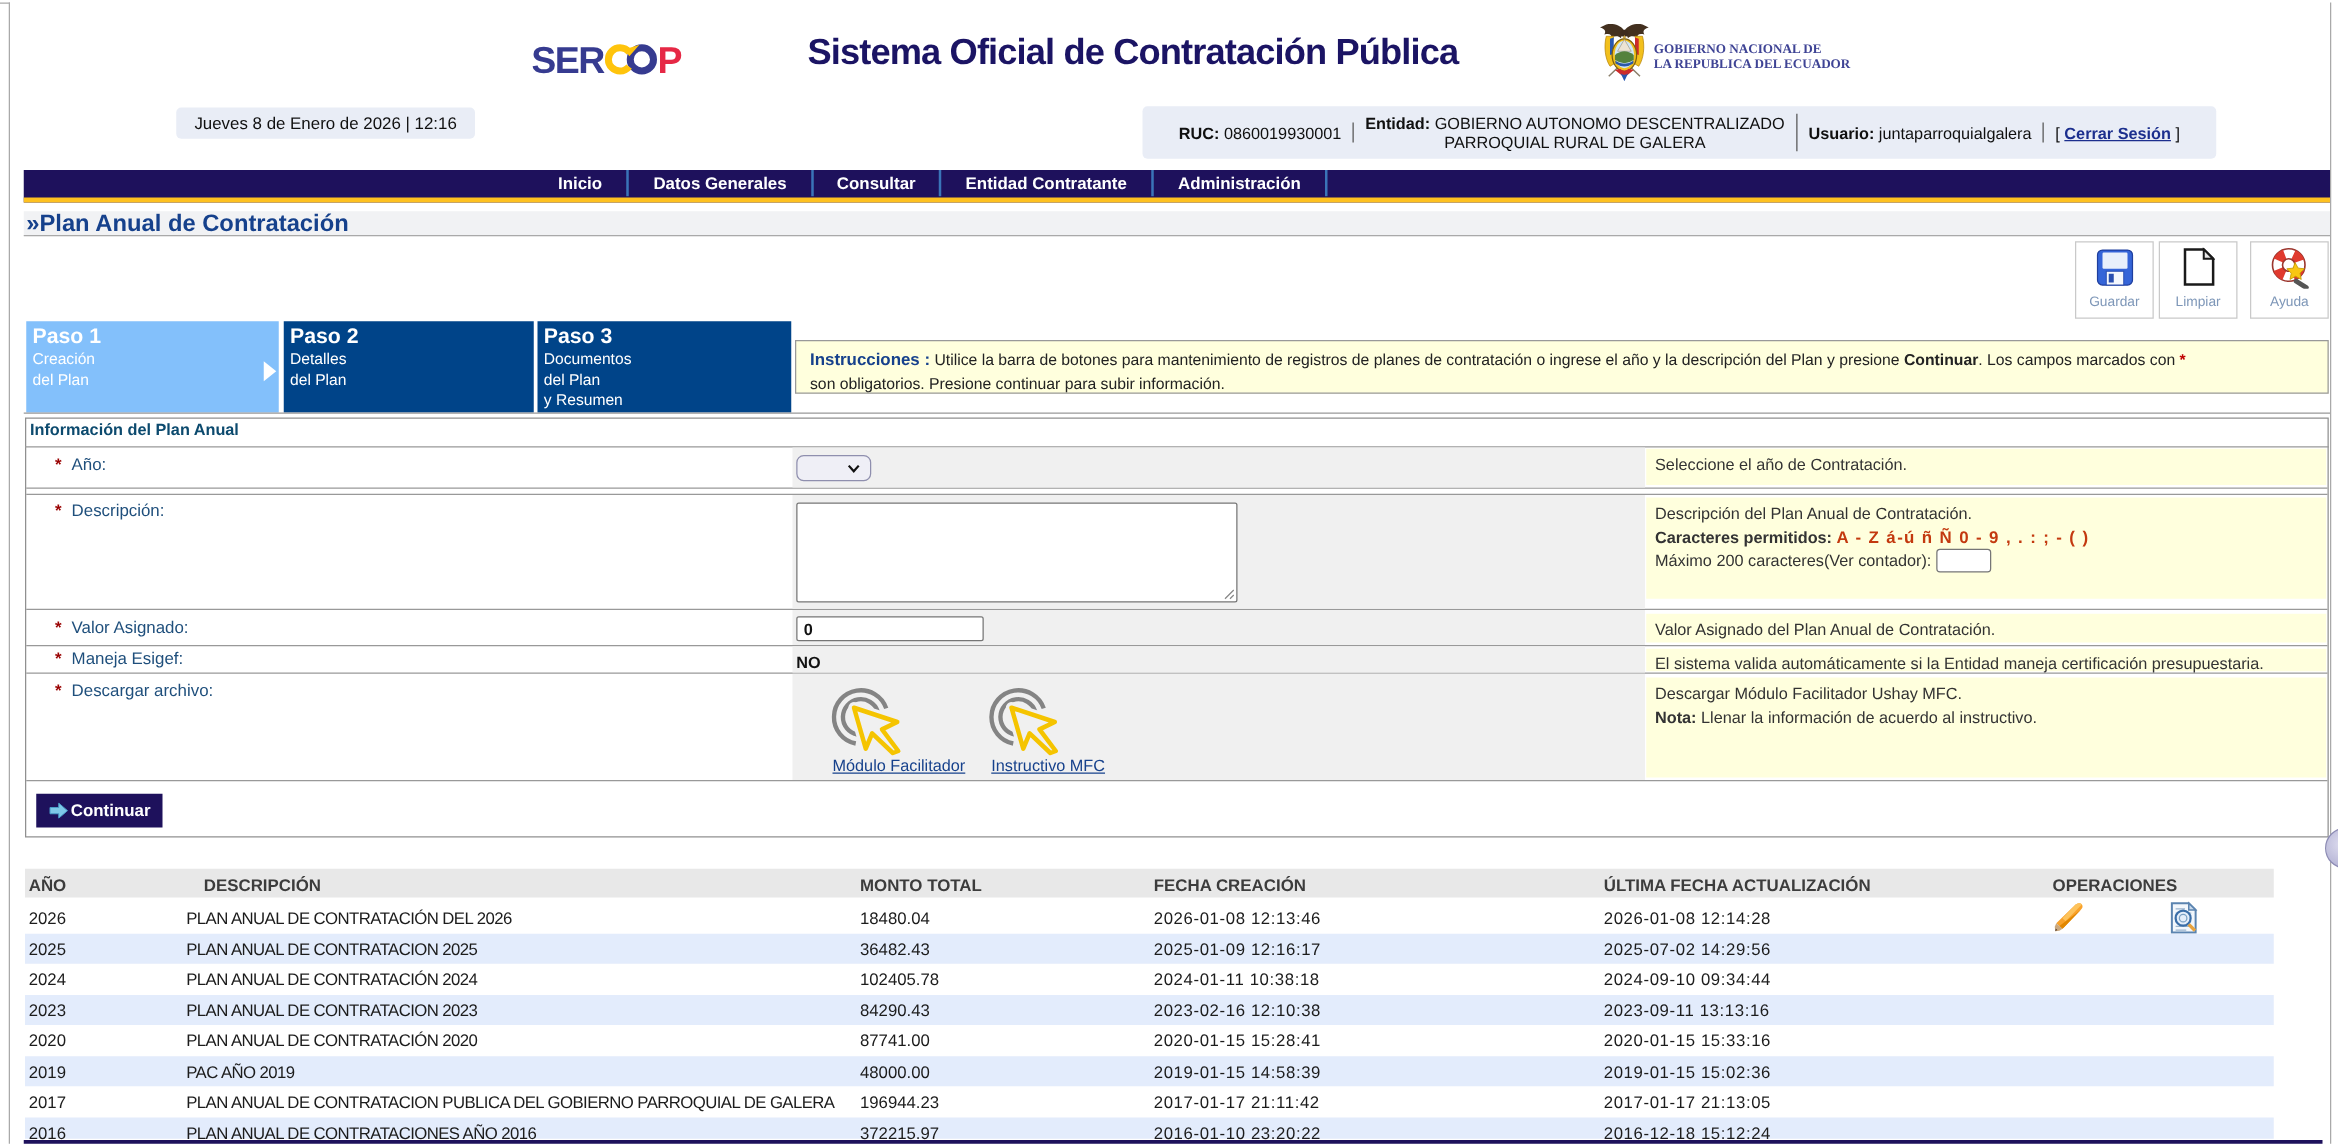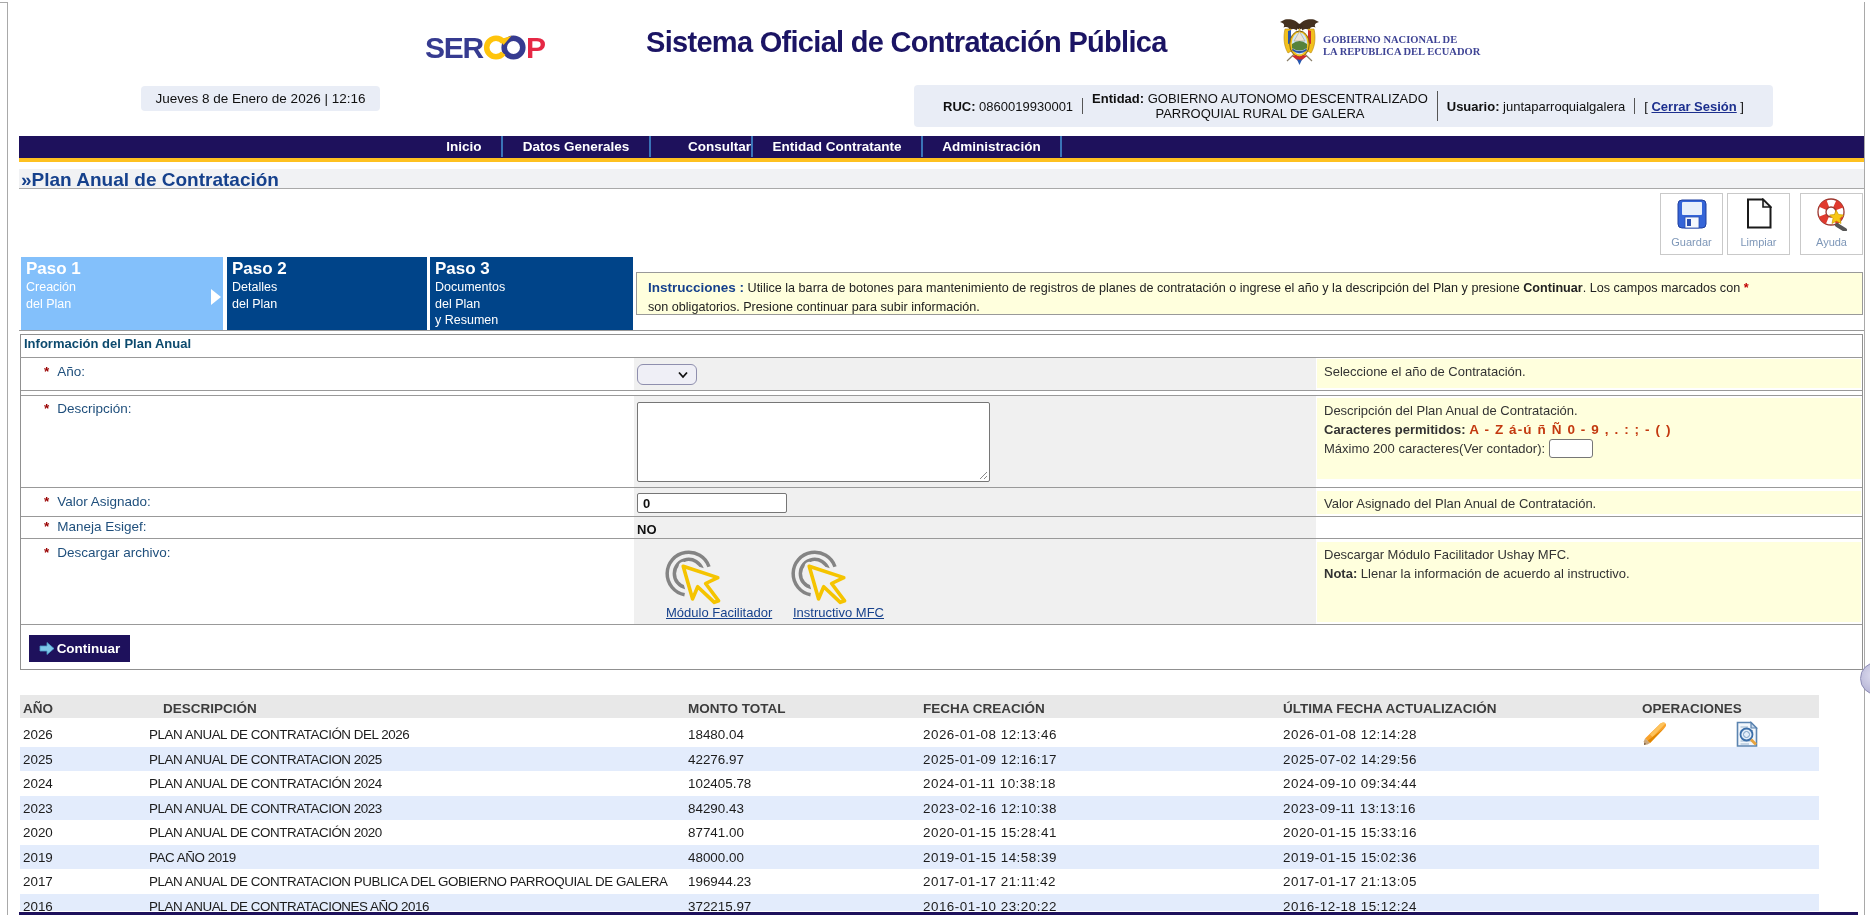--- a/index.html
+++ b/index.html
@@ -129,21 +129,21 @@
   <span class="sep"></span>
   <span>[ <span id="cerrar">Cerrar Sesión</span> ]</span>
 </div>
   </div>
 
 <div class="abs" id="nav">
   <div class="nitem" style="left:408px; width:74px; text-align:center;">Inicio</div>
   <div class="nsep" style="left:482px;"></div>
   <div class="nitem" style="left:484px; width:146px; text-align:center;">Datos Generales</div>
   <div class="nsep" style="left:630px;"></div>
-  <div class="nitem" style="left:632px; width:100px; text-align:right;">Consultar</div>
+  <div class="nitem" style="left:632px; width:100px; text-align:center;">Consultar</div>
   <div class="nsep" style="left:732px;"></div>
   <div class="nitem" style="left:734px; width:168px; text-align:center;">Entidad Contratante</div>
   <div class="nsep" style="left:902px;"></div>
   <div class="nitem" style="left:904px; width:137px; text-align:center;">Administración</div>
   <div class="nsep" style="left:1041px;"></div>
 </div>
 
 <div class="abs" id="crumb">
     <span>»Plan Anual de Contratación</span>
   </div>
@@ -222,20 +222,21 @@
 
 <div class="rowband" style="top:488px; height:29px; border-bottom:1px solid #999;">
   <div class="gmid"></div>
   <div class="yhelp" style="top:3px; height:23px;">Valor Asignado del Plan Anual de Contratación.</div>
   <div class="flabel" style="top:6px;"><b>*</b>Valor Asignado:</div>
   <div id="vinput">0</div>
 </div>
 
 <div class="rowband" style="top:517px; height:22px; border-bottom:1px solid #999;">
   <div class="gmid"></div>
+  <div class="yhelp" style="top:2px; height:18px; line-height:17px;">El sistema valida automáticamente si la Entidad maneja certificación presupuestaria.</div>
   <div class="flabel" style="top:2px;"><b>*</b>Maneja Esigef:</div>
   <div style="position:absolute; left:616px; top:5px; font-weight:bold; color:#111;">NO</div>
 </div>
 
 <div class="rowband" style="top:539px; height:86px; border-bottom:1px solid #999;">
   <div class="gmid"></div>
   <div class="yhelp" style="top:3px; height:80px;">Descargar Módulo Facilitador Ushay MFC.<br><b>Nota:</b> Llenar la información de acuerdo al instructivo.</div>
   <div class="flabel" style="top:6px;"><b>*</b>Descargar archivo:</div>
   <svg style="position:absolute; left:644px; top:8px;" width="58" height="62" viewBox="0 0 58 62">
     <path d="M44.0 19.7 A21.5 21.5 0 1 0 19.6 47.8" fill="none" stroke="#848484" stroke-width="3.5"></path>
@@ -284,21 +285,21 @@
     <path d="M16 1.5 L16 7 L21.5 7 Z" fill="#c8d9ec" stroke="#5b84b0" stroke-width="1.2"></path>
     <path d="M5.5 6 L13 6 M5.5 9.5 L18 9.5 M5.5 20 L18 20 M5.5 23 L14 23" stroke="#9ab4cd" stroke-width="1"></path>
     <circle cx="11.5" cy="13.5" r="6" fill="#e4eefa" stroke="#3a6ea8" stroke-width="1.8"></circle>
     <circle cx="11.5" cy="13.5" r="3" fill="none" stroke="#7aa0c4" stroke-width="1"></circle>
     <path d="M16 18.5 L21 23.5" stroke="#e8a33d" stroke-width="2.8" stroke-linecap="butt"></path>
   </svg>
 </div>
 <div class="trow blue" style="top:746.5px; height:24.5px;">
   <div style="left:3px; top:5px;">2025</div>
   <div class="d" style="left:129px; top:5px;">PLAN ANUAL DE CONTRATACION 2025</div>
-  <div style="left:668px; top:5px;">42276.97</div>
+  <div style="left:668px; top:5px;">36482.43</div>
   <div class="t" style="left:903px; top:5px;">2025-01-09 12:16:17</div>
   <div class="t" style="left:1263px; top:5px;">2025-07-02 14:29:56</div>
 </div>
 <div class="trow" style="top:771px; height:24.5px;">
   <div style="left:3px; top:5px;">2024</div>
   <div class="d" style="left:129px; top:5px;">PLAN ANUAL DE CONTRATACIÓN 2024</div>
   <div style="left:668px; top:5px;">102405.78</div>
   <div class="t" style="left:903px; top:5px;">2024-01-11 10:38:18</div>
   <div class="t" style="left:1263px; top:5px;">2024-09-10 09:34:44</div>
 </div>

